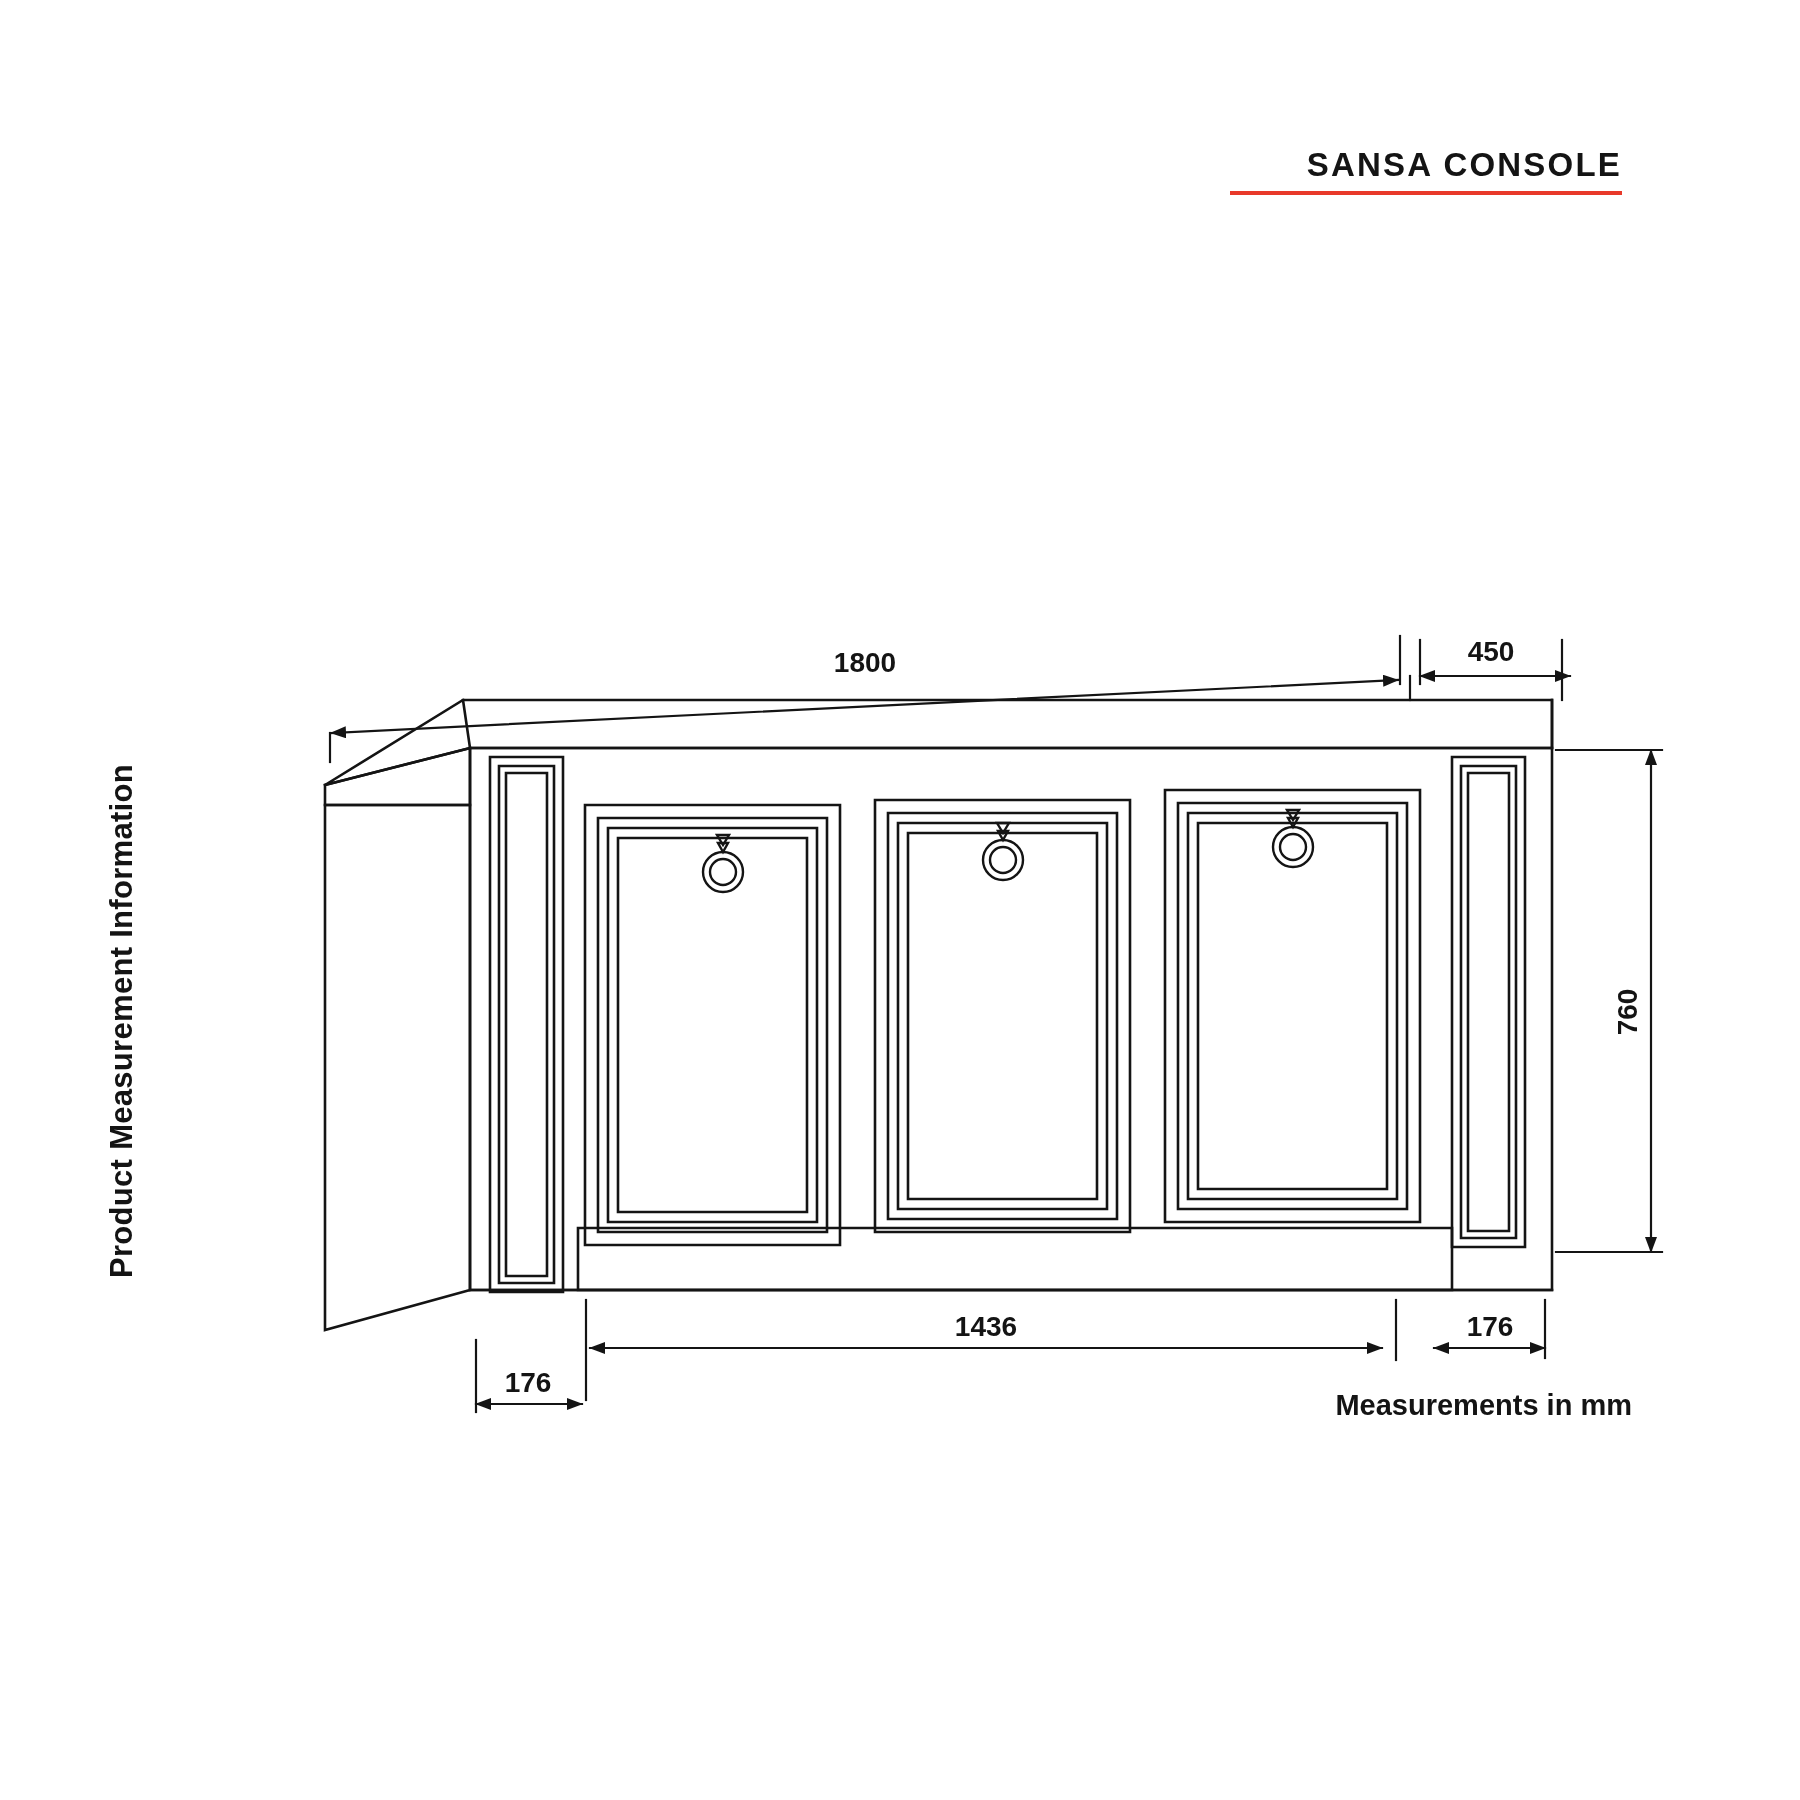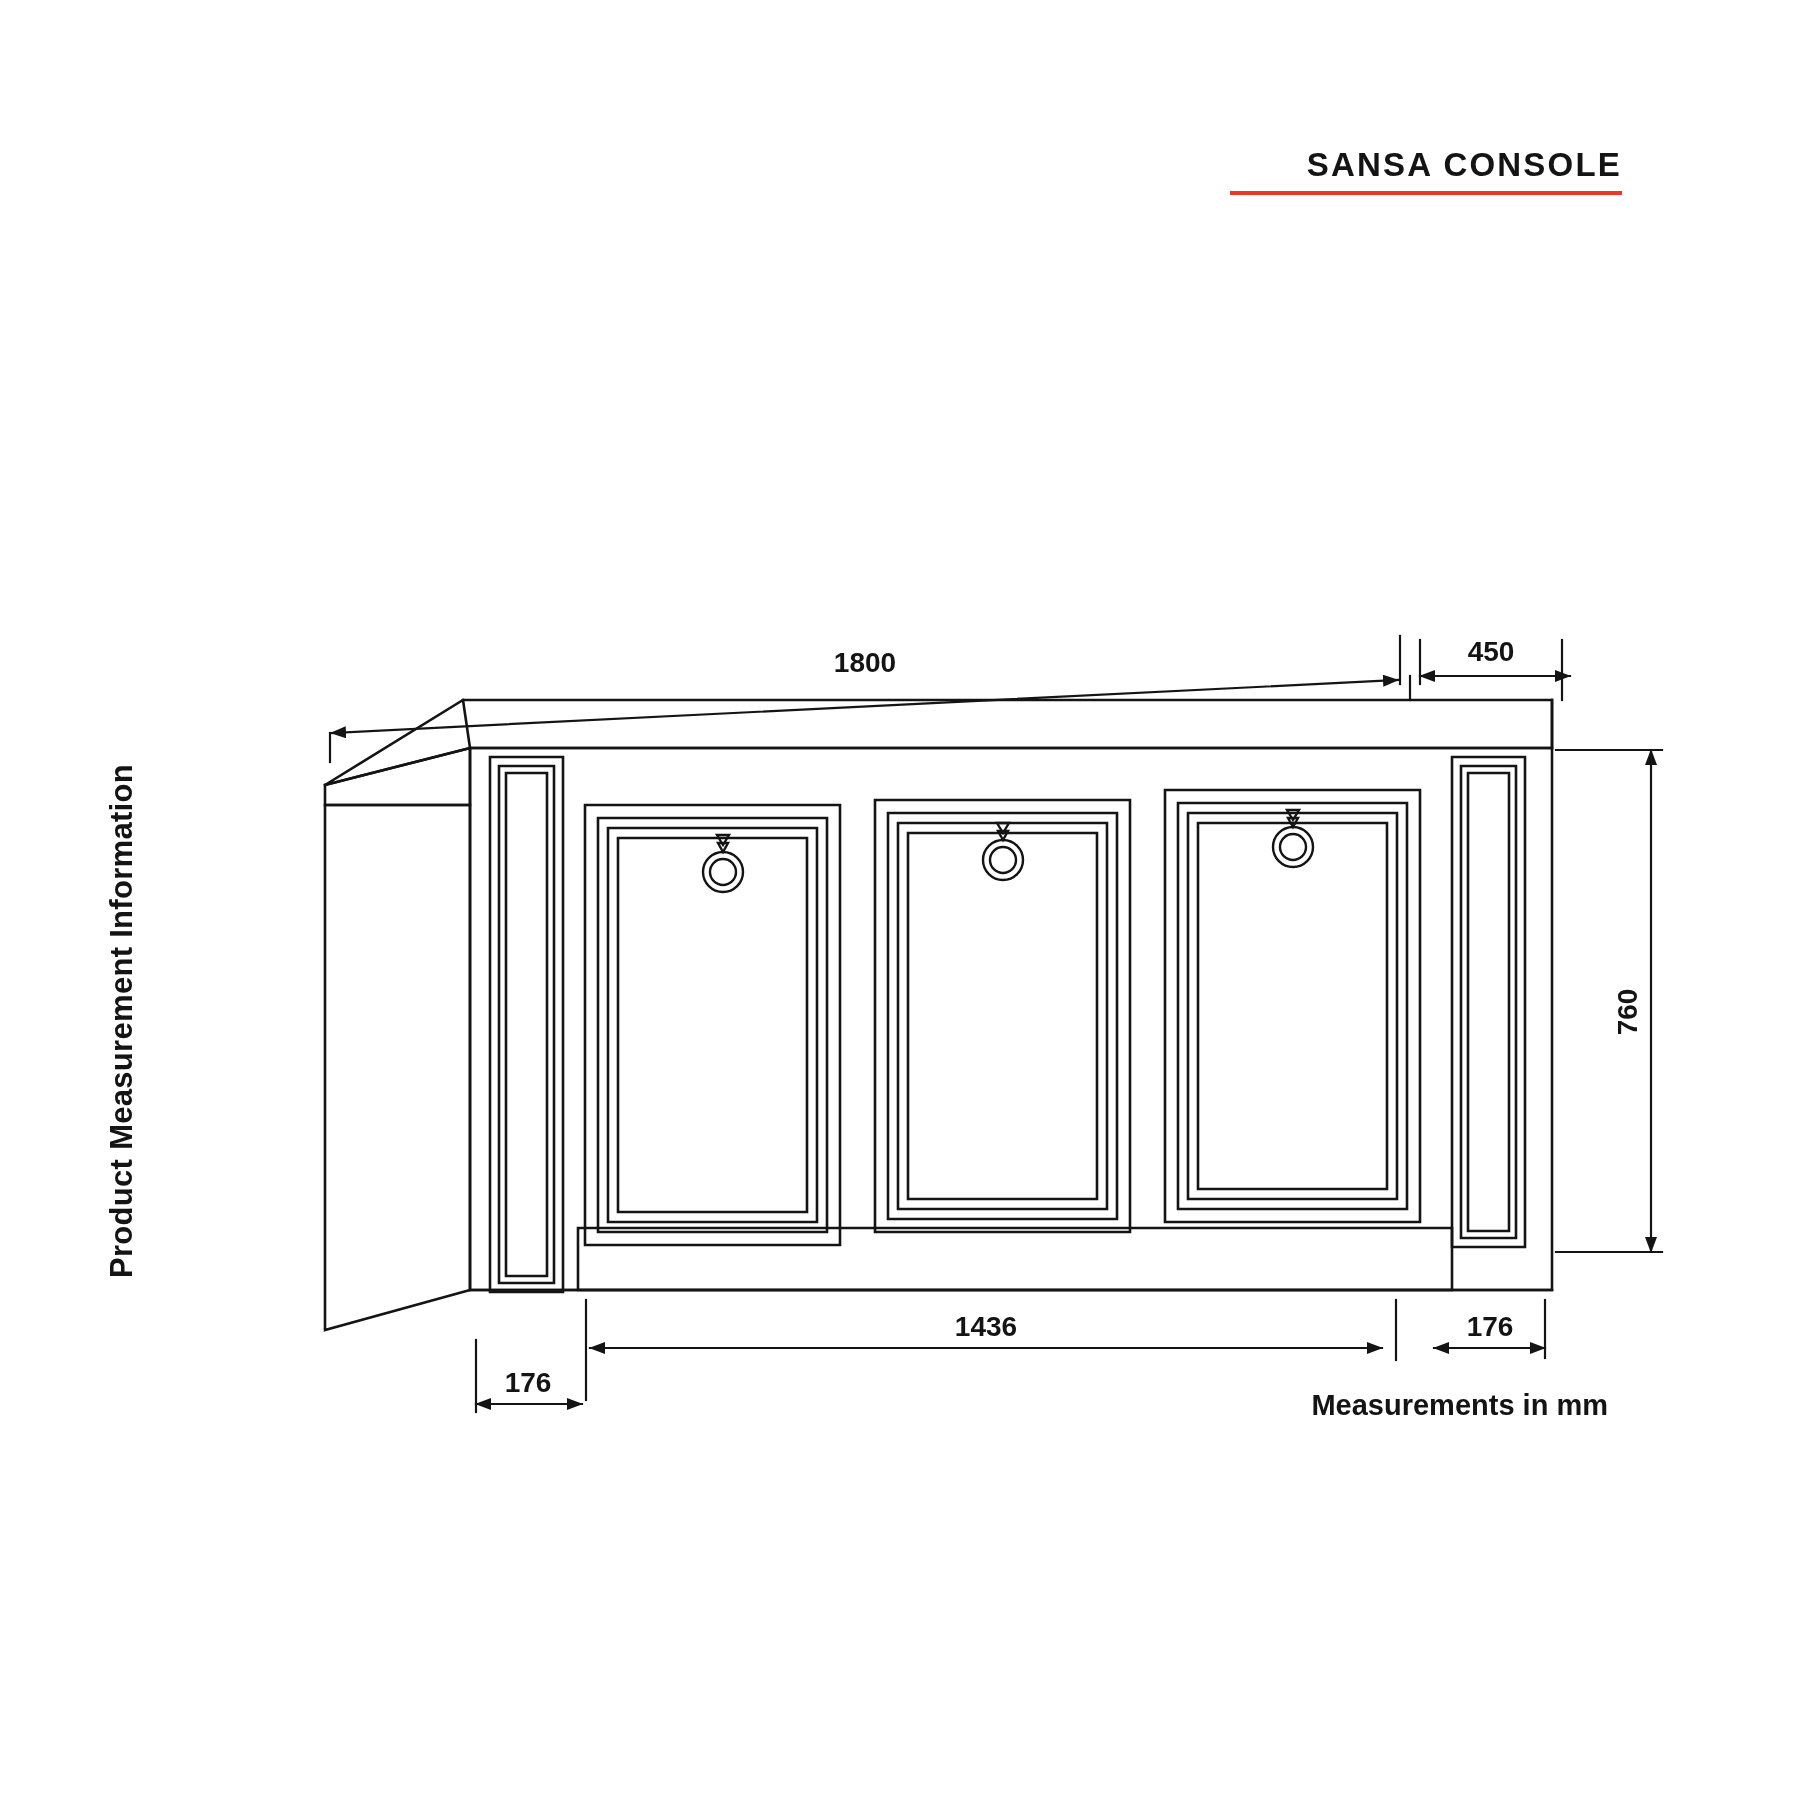--- a/index.html
+++ b/index.html
@@ -54,21 +54,21 @@
     color: #141414;
     text-align: left;
     white-space: nowrap;
   }
   .side-caption-inner {
     display: block;
   }
   
   .footer-note {
     position: absolute;
-    right: 192px;
+    right: 168px;
     bottom: 378px;
     font-size: 29px;
     font-weight: bold;
     color: #141414;
     white-space: nowrap;
   }
   
   svg.drawing {
     position: absolute;
     left: 0;

